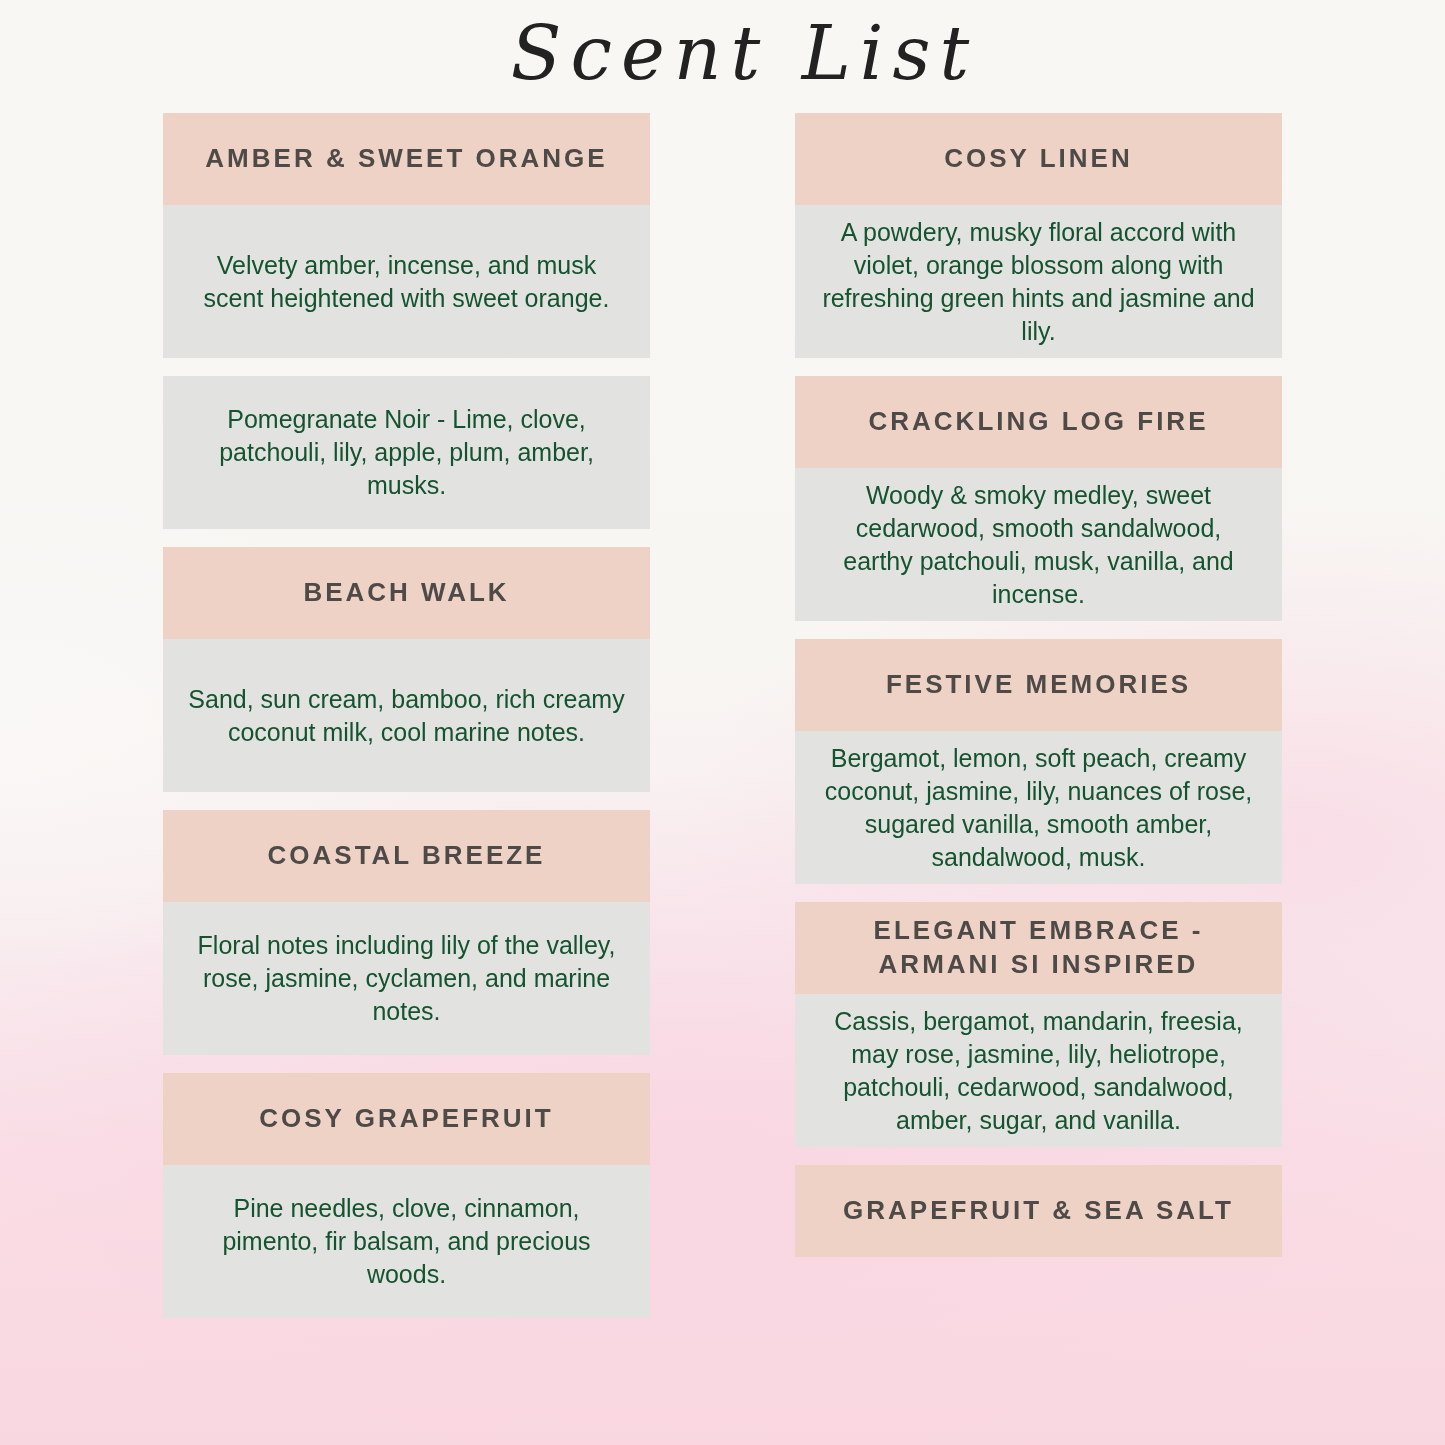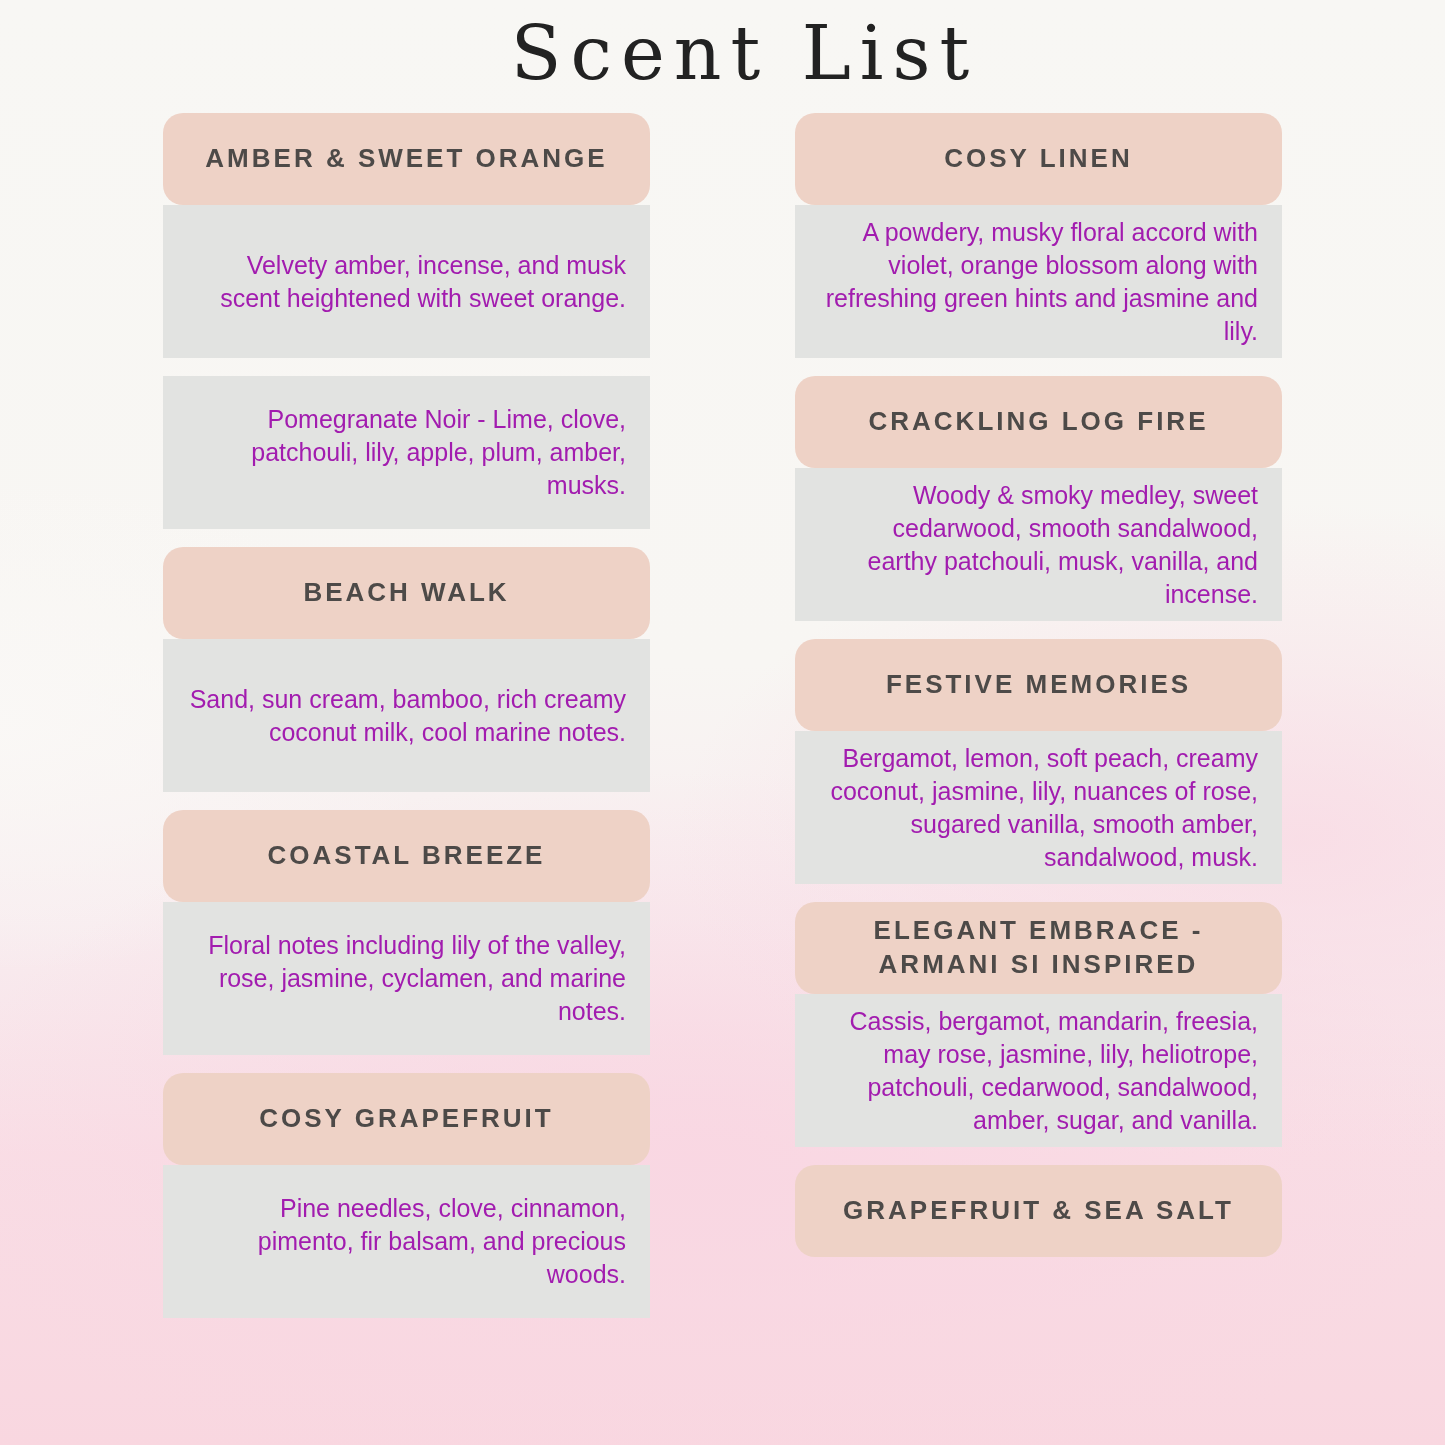--- a/index.html
+++ b/index.html
@@ -19,20 +19,21 @@
   }
 
   .title {
     position: absolute;
     top: 10px;
     left: 0;
     right: 0;
     margin: 0;
     text-align: center;
     font-family: "DejaVu Serif", serif;
+    font-style: italic;
     font-weight: 400;
     font-size: 74px;
     letter-spacing: 9px;
     color: #222222;
     padding-left: 44px;
   }
 
   .columns {
     position: absolute;
     top: 113px;
@@ -52,21 +53,20 @@
   .card { width: 487px; }
 
   .card-header {
     height: 92px;
     background: #eed2c6;
     display: flex;
     align-items: center;
     justify-content: center;
     padding: 0 22px;
     text-align: center;
-    border-radius: 20px;
   }
 
   .card-title {
     font-size: 26px;
     font-weight: 700;
     letter-spacing: 3px;
     line-height: 1.3;
     color: #4d4a48;
   }
 
@@ -76,22 +76,22 @@
     display: flex;
     align-items: center;
     justify-content: center;
     padding: 0 24px;
   }
 
   .card-desc {
     margin: 0;
     font-size: 25px;
     line-height: 33px;
-    text-align: right;
-    color: #a21caf;
+    text-align: center;
+    color: #14532d;
   }
 </style>
 </head>
 <body>
 
 <div class="page">
   <h1 class="title">Scent List</h1>
   <div class="columns">
     <div class="column" id="col-left">
         <section class="card">

